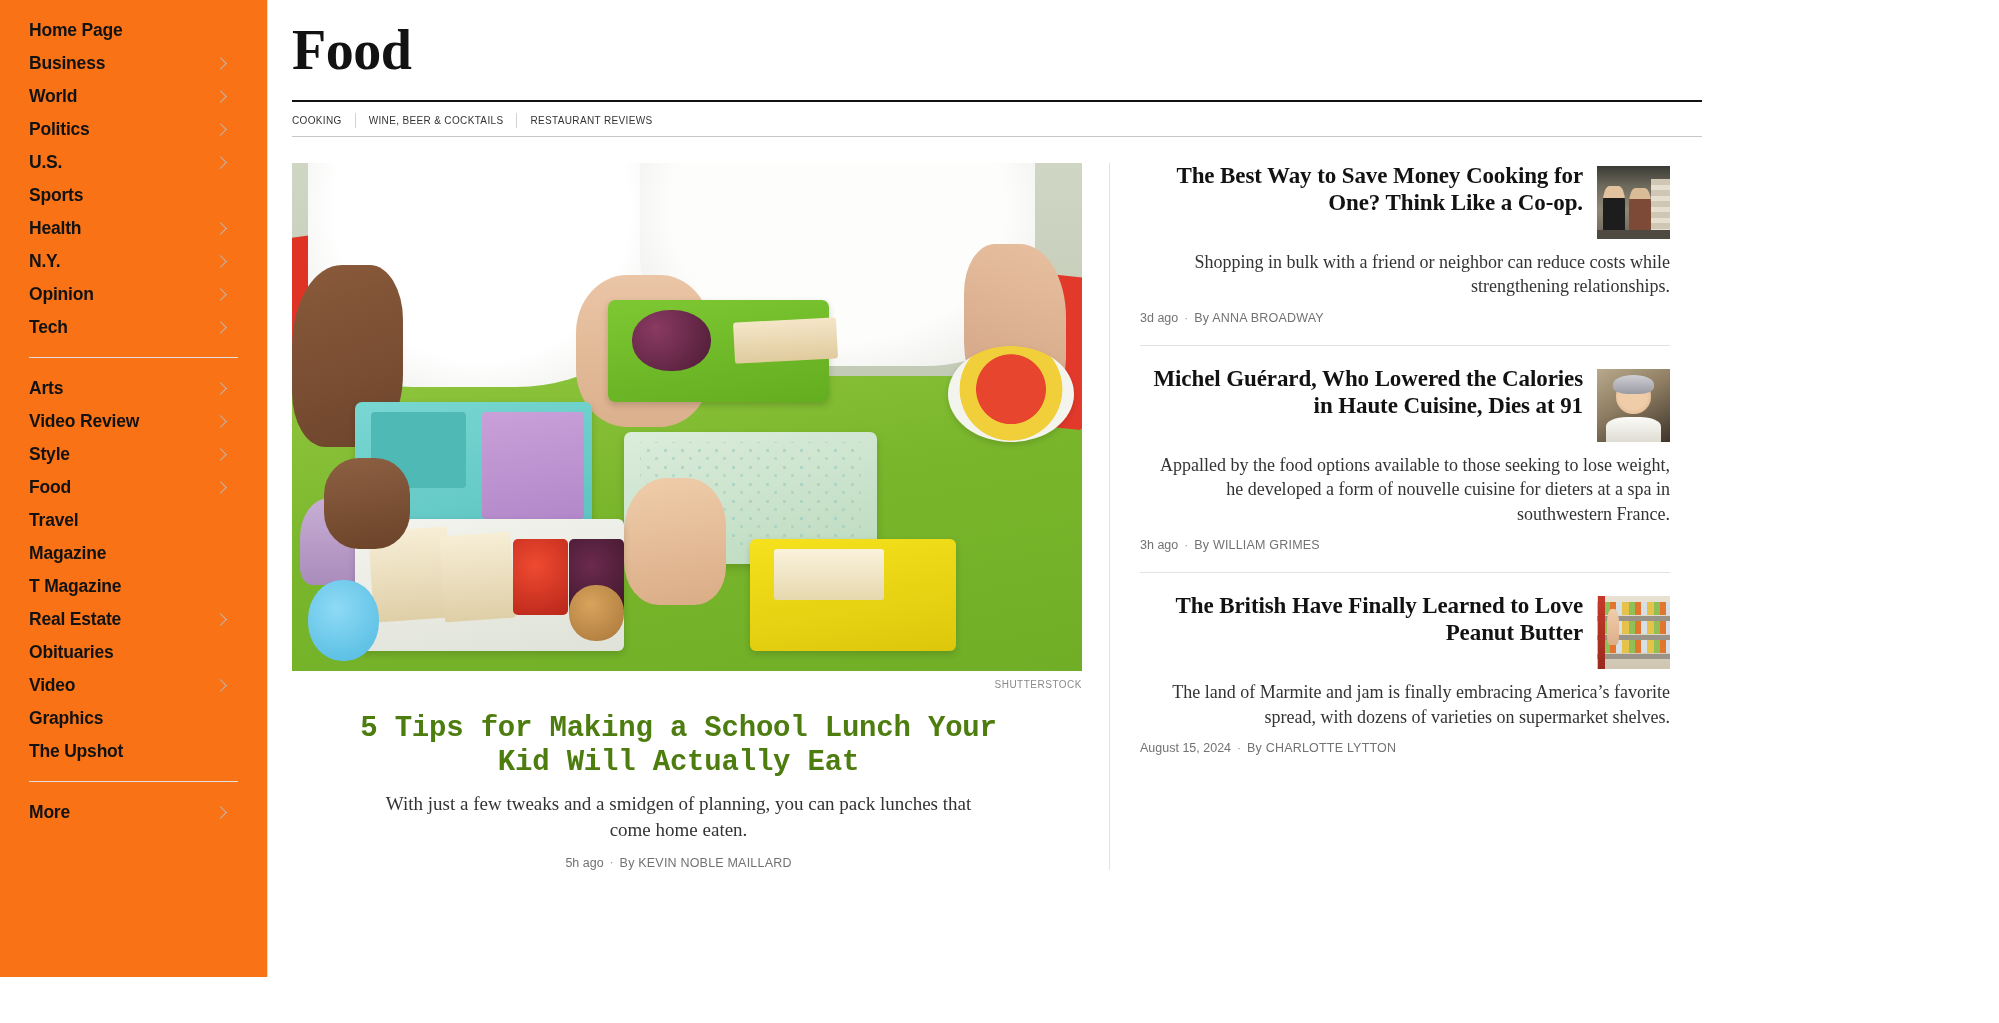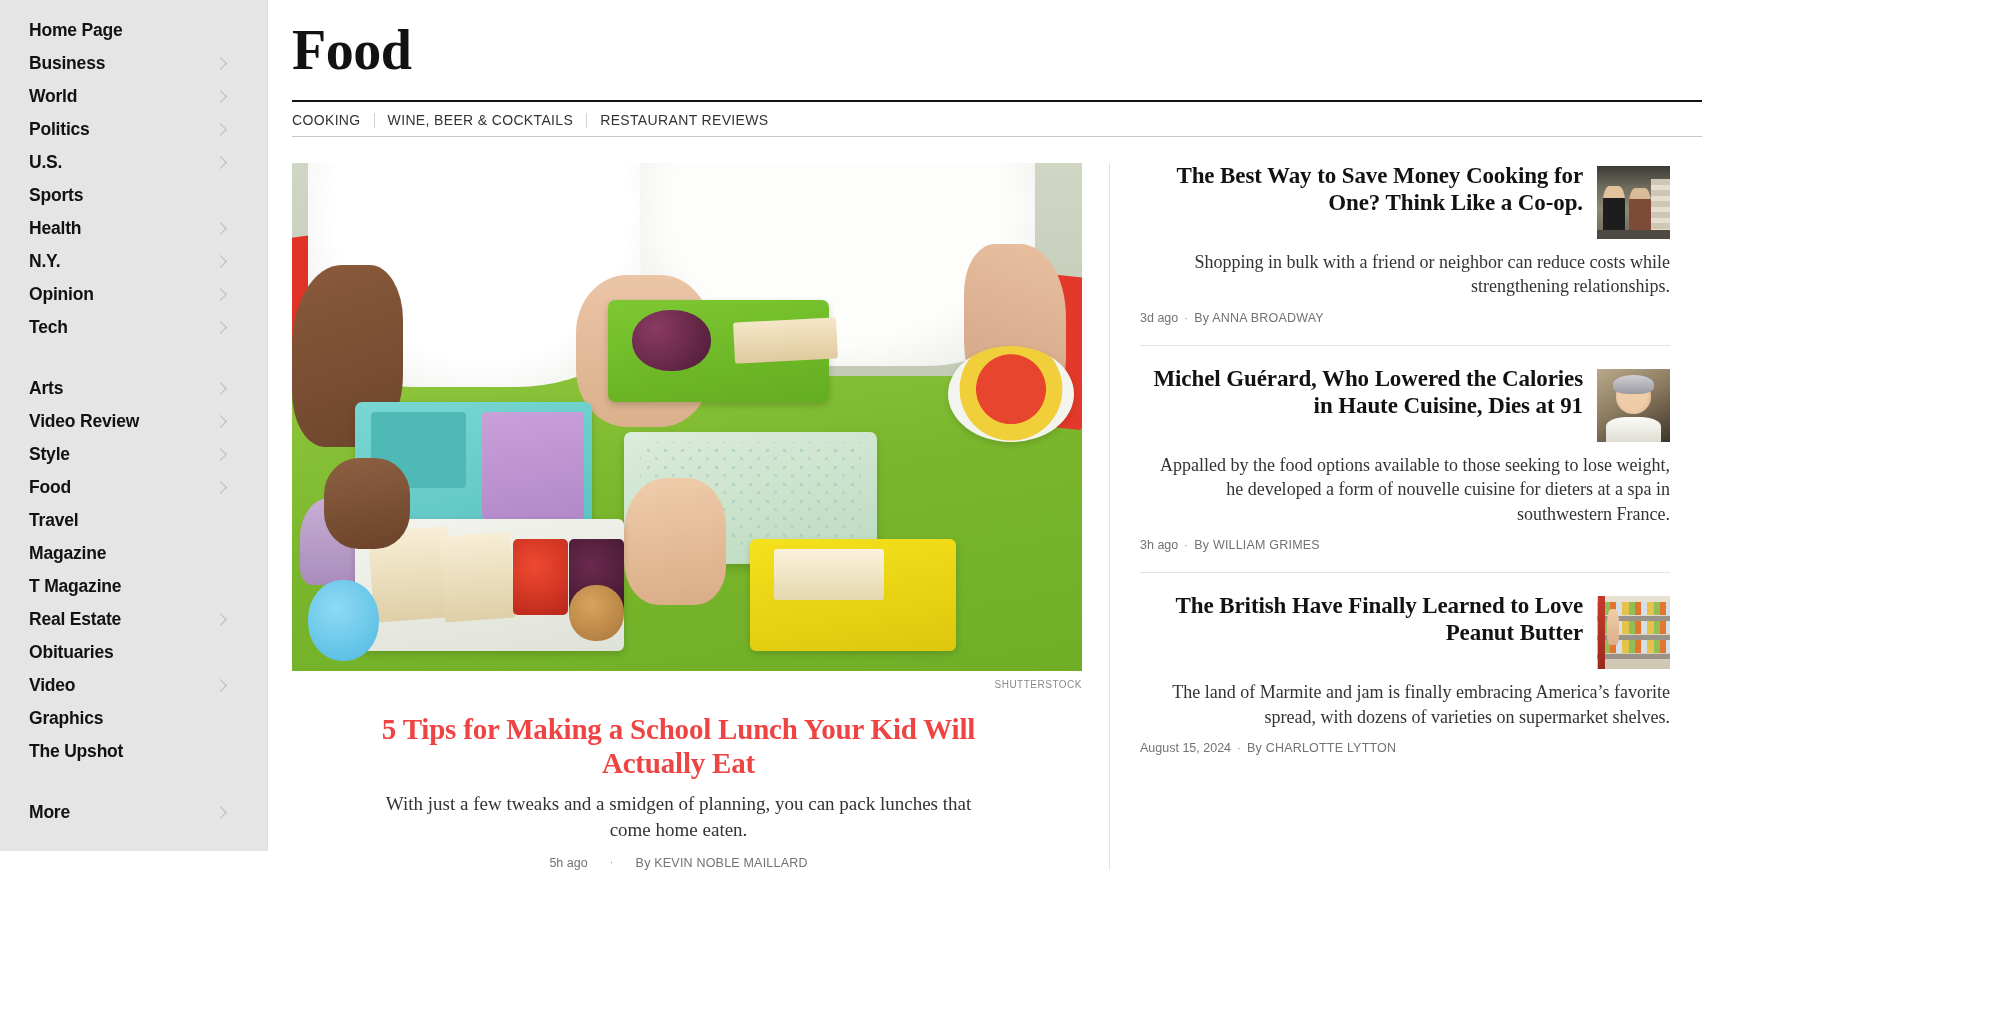--- a/index.html
+++ b/index.html
@@ -19,22 +19,22 @@
     width: 1999px;
     height: 1023px;
     display: flex;
     background: #ffffff;
   }
 
   
   .sidebar {
     width: 268px;
     flex: 0 0 268px;
-    height: 851px;
-    background: #e5e5e5;
+    height: 977px;
+    background: #f97316;
     border-right: 1px solid #dcdcdc;
     padding: 14px 0 0 0;
     position: relative;
   }
 
   .nav-group { padding: 0; }
 
   .nav-item {
     display: flex;
     align-items: center;
@@ -111,21 +111,21 @@
 
   .subnav {
     display: flex;
     align-items: center;
     height: 34px;
     padding-top: 2px;
   }
 
   .subnav-item {
     font-family: "Liberation Sans", sans-serif;
-    font-size: 14px;
+    font-size: 10px;
     font-weight: 400;
     letter-spacing: 0.35px;
     color: #333333;
     text-transform: uppercase;
     cursor: pointer;
     white-space: nowrap;
   }
 
   .subnav-sep {
     width: 1px;
@@ -184,42 +184,42 @@
     padding-top: 8px;
   }
 
   .hero-text {
     width: 700px;
     margin: 22px auto 0 auto;
     text-align: center;
   }
 
   .hero-headline {
-    font-family: Liberation Serif, serif;
+    font-family: Liberation Mono, monospace;
     font-weight: 700;
     font-size: 29px;
     line-height: 1.18;
-    color: #ef4444;
+    color: #4d7c0f;
     letter-spacing: -0.2px;
     cursor: pointer;
   }
 
   .hero-summary {
     font-family: "Liberation Serif", serif;
     font-size: 19px;
     line-height: 1.34;
     color: #333333;
     margin-top: 11px;
     padding: 0 36px;
   }
 
   .byline {
     display: flex;
     justify-content: center;
-    gap: 22px;
+    gap: 6px;
     margin-top: 14px;
   }
 
   .byline-time {
     font-family: "Liberation Sans", sans-serif;
     font-size: 12.5px;
     color: #727272;
   }
   .byline-dot {
     font-size: 12px;

